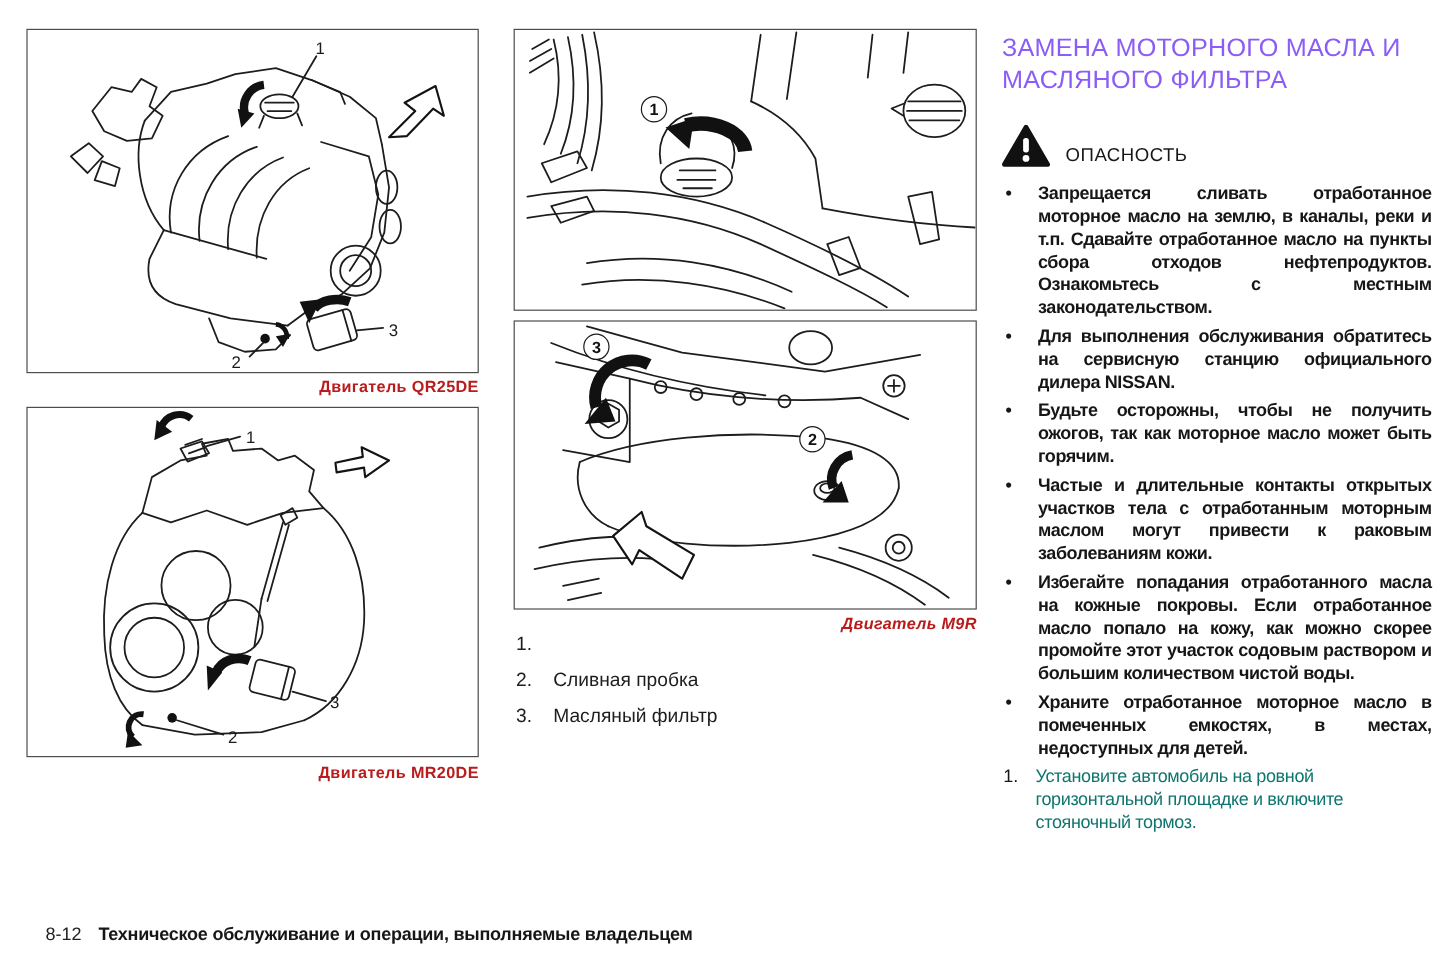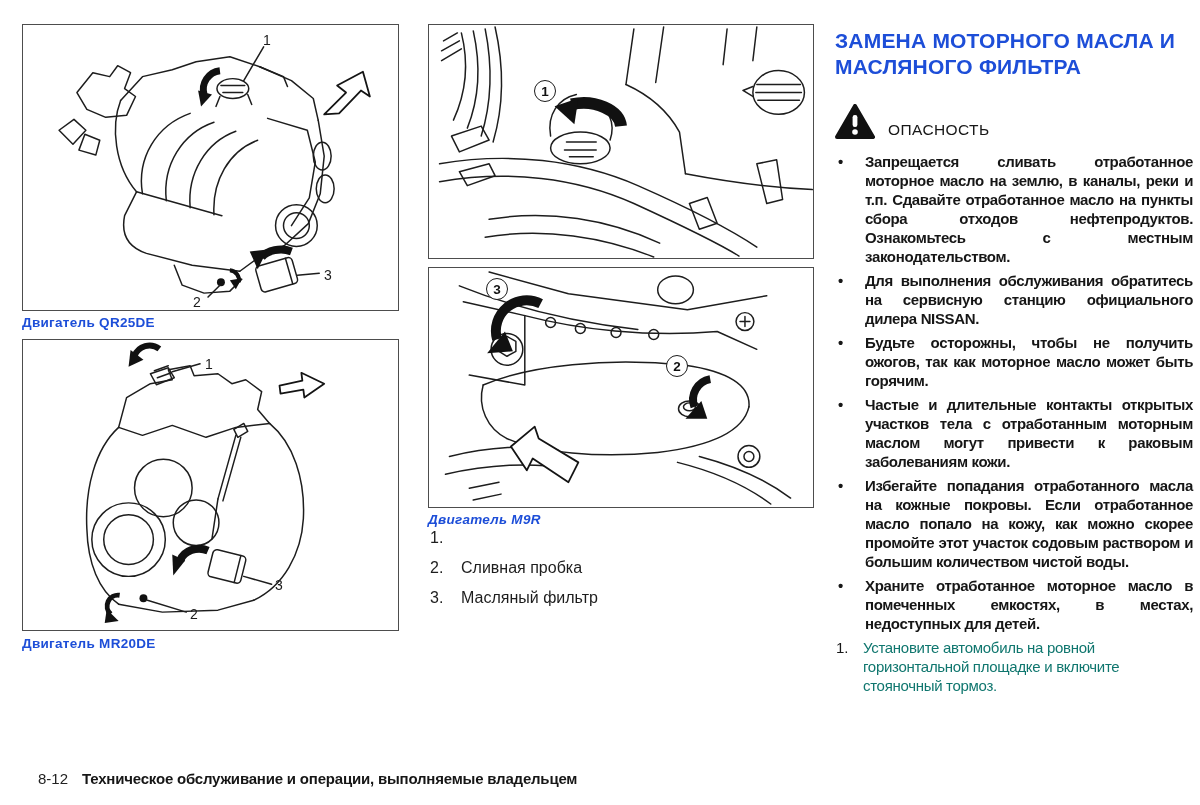--- a/index.html
+++ b/index.html
@@ -6,22 +6,22 @@
   body{
     width:1200px;height:805px;background:#ffffff;position:relative;
     font-family:"Liberation Sans", sans-serif;color:#171717;
     -webkit-font-smoothing:antialiased;
   }
   .figbox{
     position:absolute;background:#fff;border:1px solid #4d4d4d;box-sizing:border-box;
   }
   .figbox svg{display:block;width:100%;height:100%;}
   .figcap{
-    position:absolute;text-align:left;font-weight:bold;font-size:13.5px;
-    letter-spacing:.3px;color:#1d4ed8;
+    position:absolute;text-align:right;font-weight:bold;font-size:13.5px;
+    letter-spacing:.3px;color:#b91c1c;
   }
   .co{ 
     position:absolute;font-size:14px;color:#1b1b1b;line-height:1;
   }
   .circ{ 
     position:absolute;width:22px;height:22px;border:1.7px solid #1b1b1b;border-radius:50%;
     background:#fff;display:flex;align-items:center;justify-content:center;
     font-size:13.5px;font-weight:bold;color:#111;box-sizing:border-box;
   }
   .watermark{
@@ -29,22 +29,22 @@
     font-family:"Liberation Serif", serif;font-style:italic;font-weight:bold;
     font-size:27px;letter-spacing:.5px;
   }
   
   .legend{position:absolute;left:430px;top:528px;width:370px;}
   .legend-row{display:flex;font-size:16px;line-height:19px;margin-bottom:11px;color:#1d1d1d;}
   .legend-num{width:31px;flex:none;}
   
   .article{position:absolute;left:835px;top:20px;width:358px;}
   .title{
-    font-size:21px;line-height:26px;font-weight:700;letter-spacing:.2px;
-    color:#1d4ed8;margin:8px 0 0 0;
+    font-size:21px;line-height:26px;font-weight:400;letter-spacing:.2px;
+    color:#8b5cf6;margin:8px 0 0 0;
   }
   .danger-head{display:flex;align-items:center;gap:13px;margin-top:23px;height:38px;}
   .danger-label{font-size:15.5px;font-weight:normal;letter-spacing:.4px;margin-top:16px;}
   .bullets{list-style:none;margin:11px 0 0 0;padding:0;}
   .bullets li{display:flex;margin-bottom:5px;}
   .b-marker{width:27px;flex:none;font-size:15px;font-weight:bold;line-height:19px;padding-left:3px;}
   .b-text{
     flex:1;font-size:15px;font-weight:bold;line-height:19px;text-align:justify;
     letter-spacing:-0.35px;color:#161616;
   }

